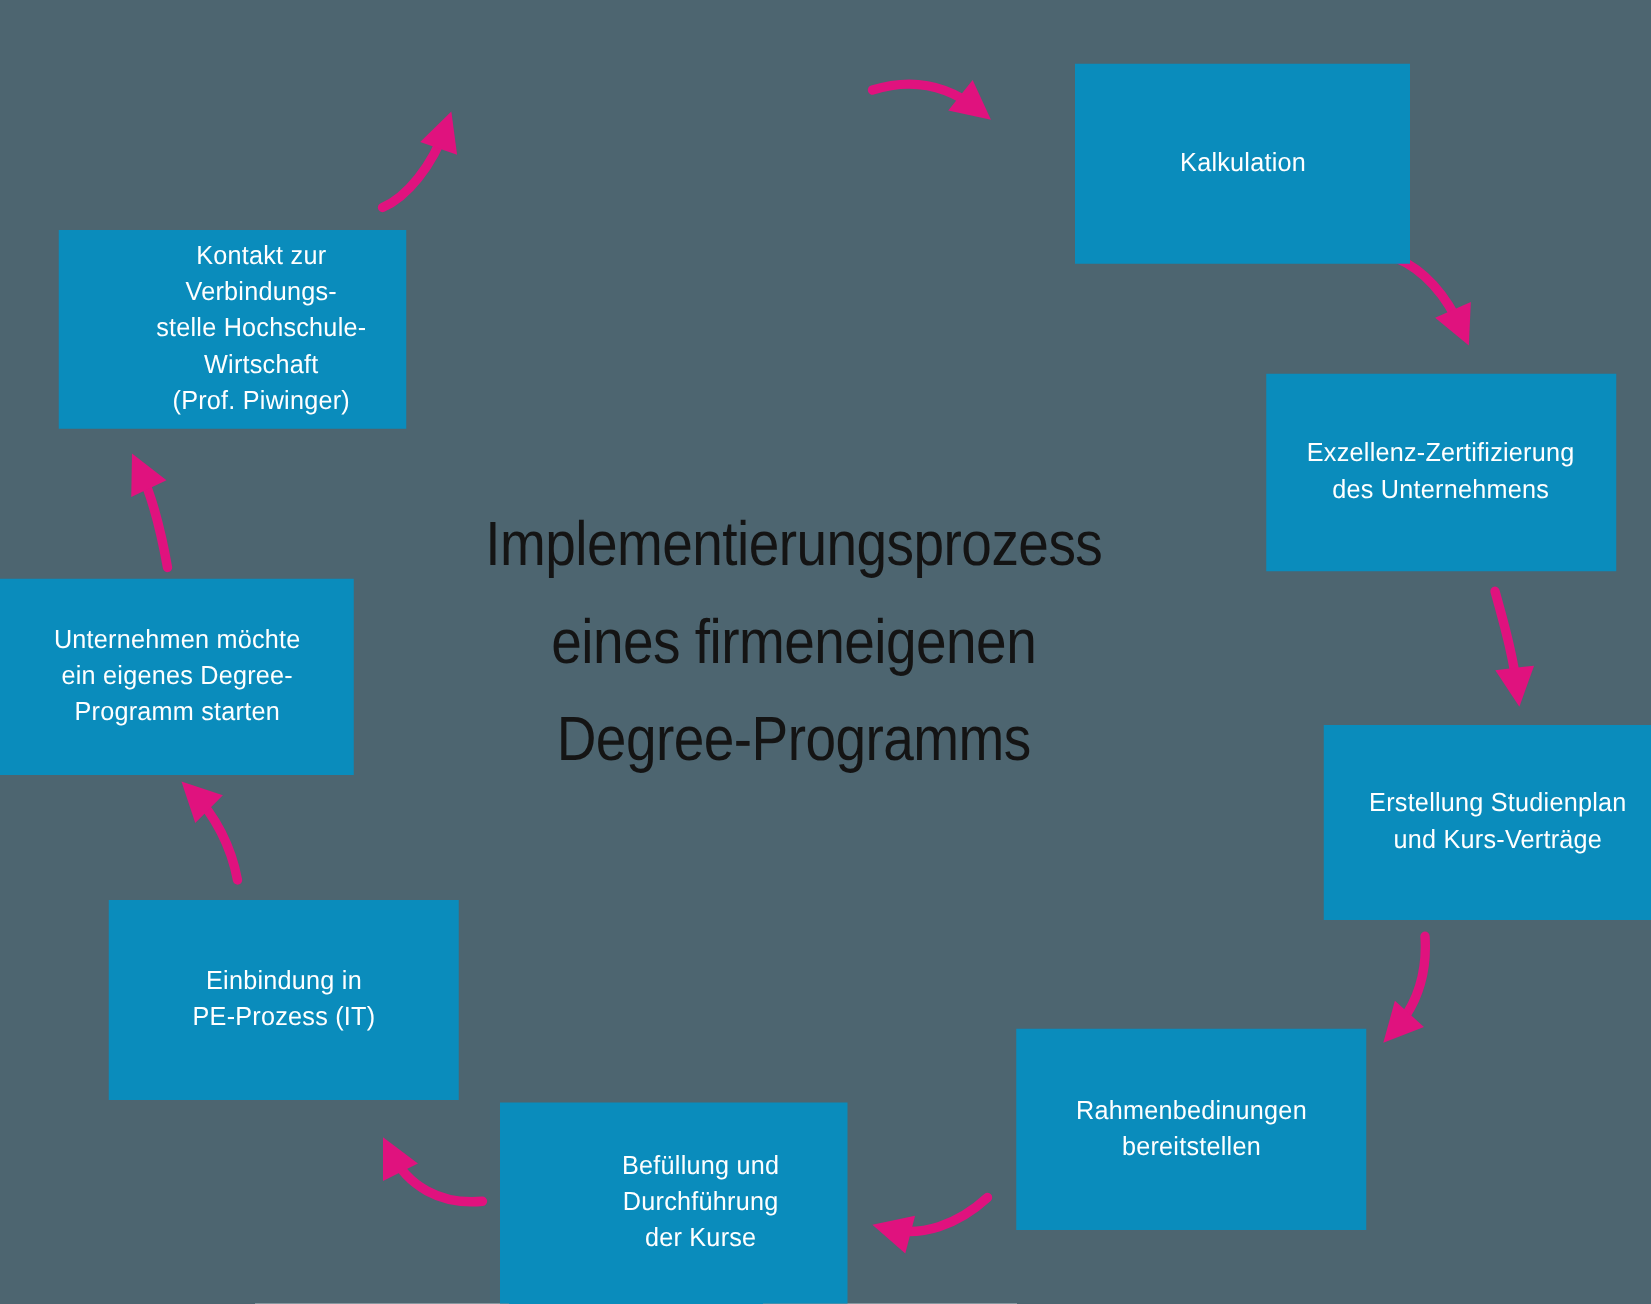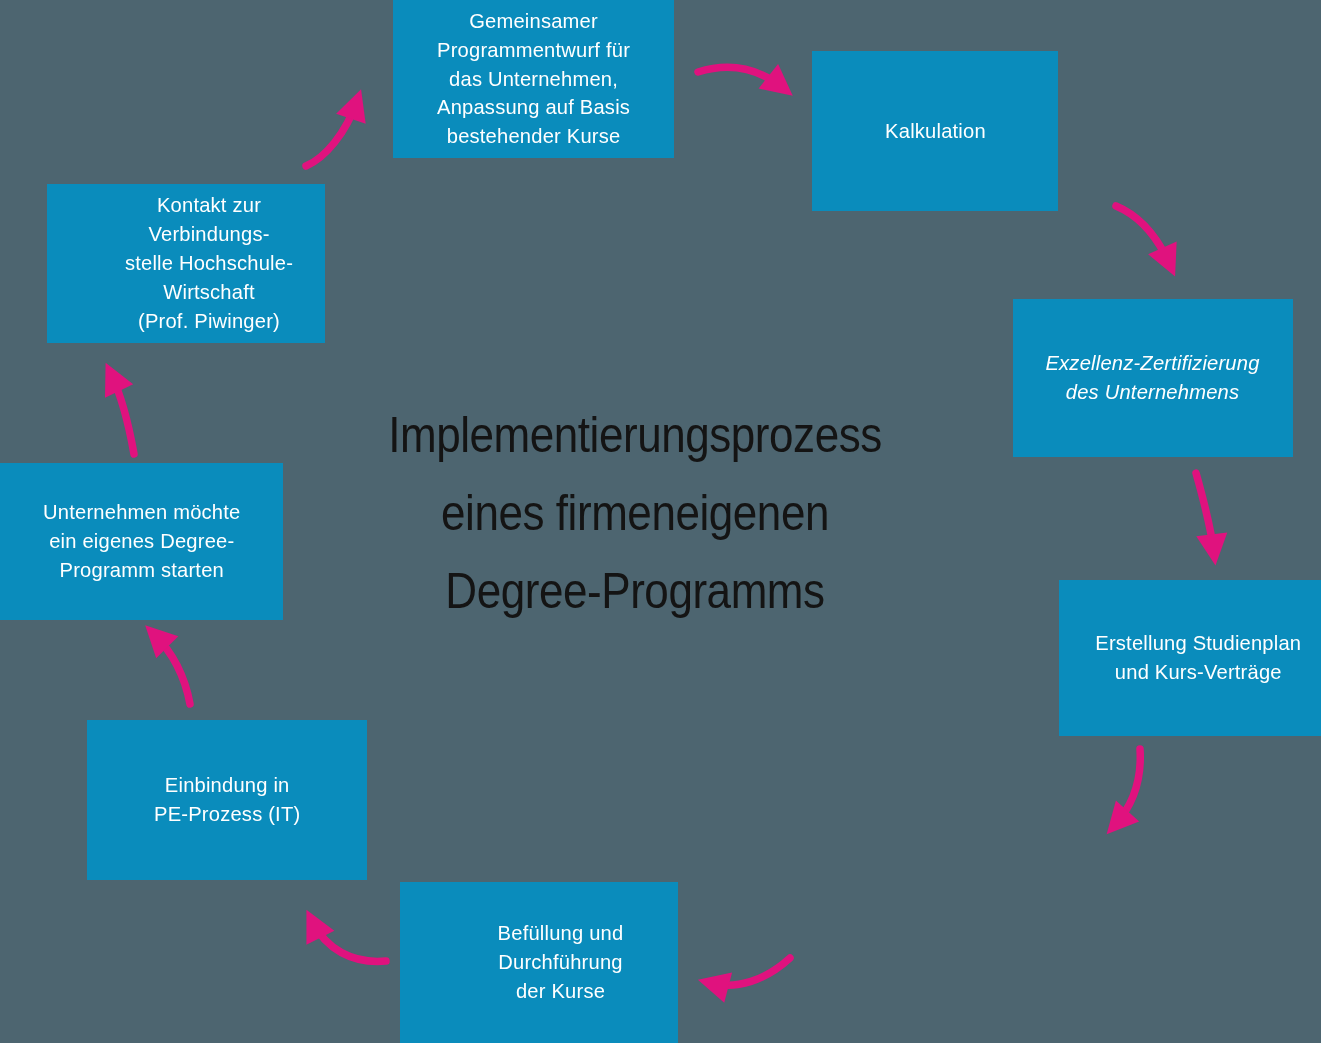--- a/index.html
+++ b/index.html
@@ -31,22 +31,22 @@
   .box .label {
     color: var(--box_text);
     font-size: 21px;
     line-height: 1.38;
     white-space: pre-line;
     letter-spacing: 0.2px;
     transform: scaleX(0.96);
   }
   
   .b-programmentwurf { left: 393px; top: 0px;   width: 281px; height: 158px; }
-  .b-kalkulation     { left: 812px; top: 51px;  width: 246px; height: 160px; }
-  .b-exzellenz       { left: 1013px; top: 299px; width: 280px; height: 158px; font-style: italic; }
+  .b-kalkulation     { left: 860px; top: 51px;  width: 268px; height: 160px; }
+  .b-exzellenz       { left: 1013px; top: 299px; width: 280px; height: 158px; }
   .b-studienplan     { left: 1043px; top: 580px; width: 278px; height: 156px; margin-left: 16px; }
   .b-rahmen          { left: 813px; top: 823px; width: 280px; height: 161px; }
   .b-befuellung      { left: 400px; top: 882px; width: 278px; height: 161px; padding-left: 44px; }
   .b-einbindung      { left: 87px;  top: 720px; width: 280px; height: 160px; }
   .b-unternehmen     { left: 0px;   top: 463px; width: 283px; height: 157px; }
   .b-kontakt         { left: 47px;  top: 184px; width: 278px; height: 159px; padding-left: 46px; }
 
   .center-title {
     position: absolute;
     left: 250px; top: 396px; width: 770px;
@@ -91,37 +91,34 @@
     <path class="link" d="M 790 958 C 766 980, 737 990, 710 983" marker-end="url(#ah)"></path>
     <path class="link" d="M 386 961 C 352 964, 326 949, 312 921" marker-end="url(#ah)"></path>
     <path class="link" d="M 190 704 C 185 677, 172 652, 154 634" marker-end="url(#ah)"></path>
     <path class="link" d="M 134 454 C 129 426, 122 397, 111 374" marker-end="url(#ah)"></path>
   </svg>
 
   <div class="center-title">Implementierungsprozess
 eines firmeneigenen
 Degree-Programms</div>
 
-  <div class="box b-programmentwurf">
-    <span class="label">Gemeinsamer
-Programmentwurf für
-das Unternehmen,
-Anpassung auf Basis
-bestehender Kurse</span>
-  </div>
   <div class="box b-kalkulation">
     <span class="label">Kalkulation</span>
   </div>
   <div class="box b-exzellenz">
     <span class="label">Exzellenz-Zertifizierung
 des Unternehmens</span>
   </div>
   <div class="box b-studienplan">
     <span class="label">Erstellung Studienplan
 und Kurs-Verträge</span>
+  </div>
+  <div class="box b-rahmen">
+    <span class="label">Rahmenbedinungen
+bereitstellen</span>
   </div>
   <div class="box b-befuellung">
     <span class="label">Befüllung und
 Durchführung
 der Kurse</span>
   </div>
   <div class="box b-unternehmen">
     <span class="label">Unternehmen möchte
 ein eigenes Degree-
 Programm starten</span>

